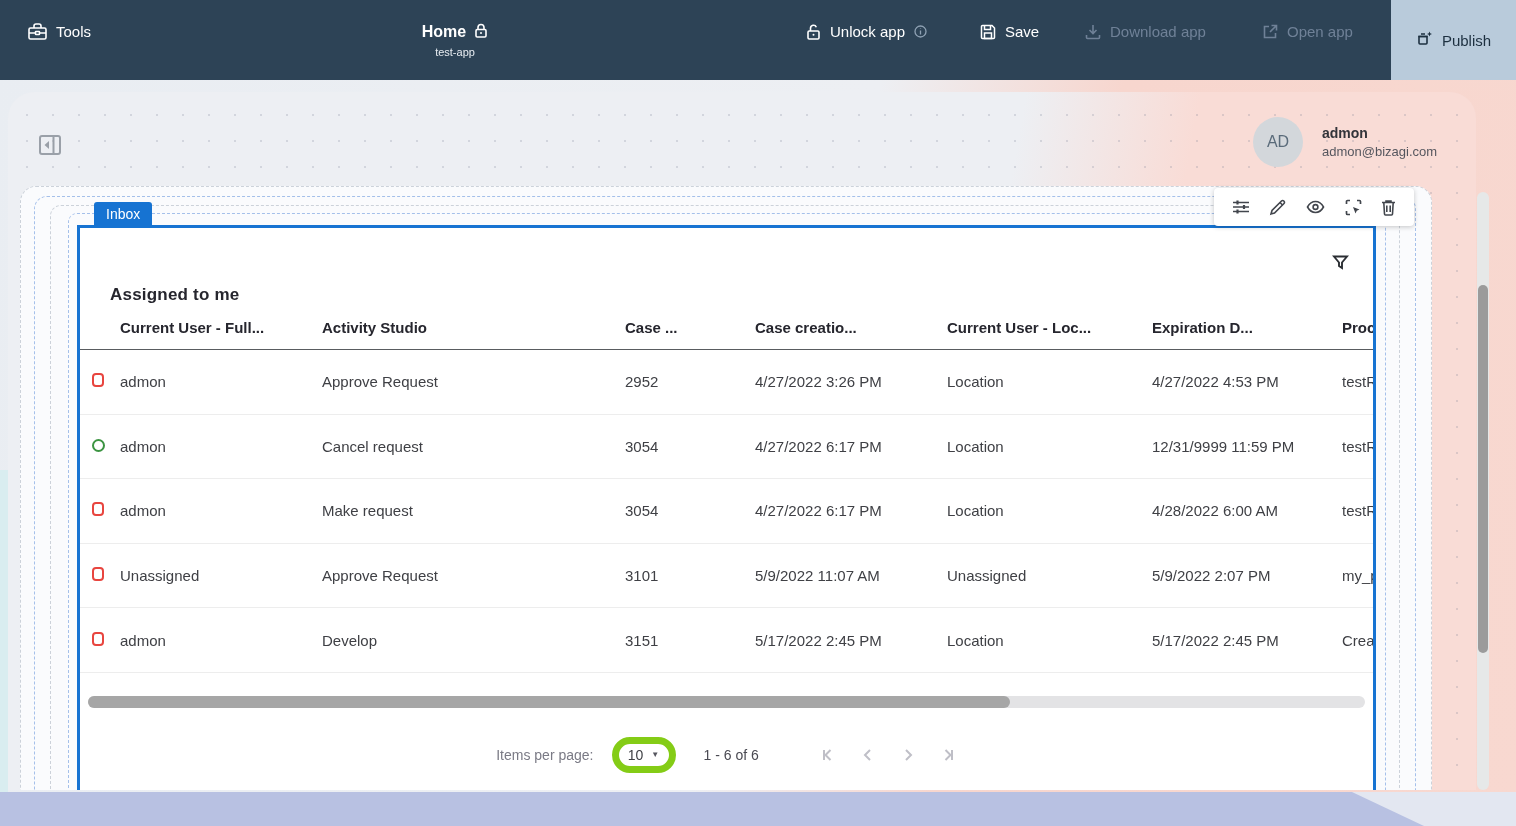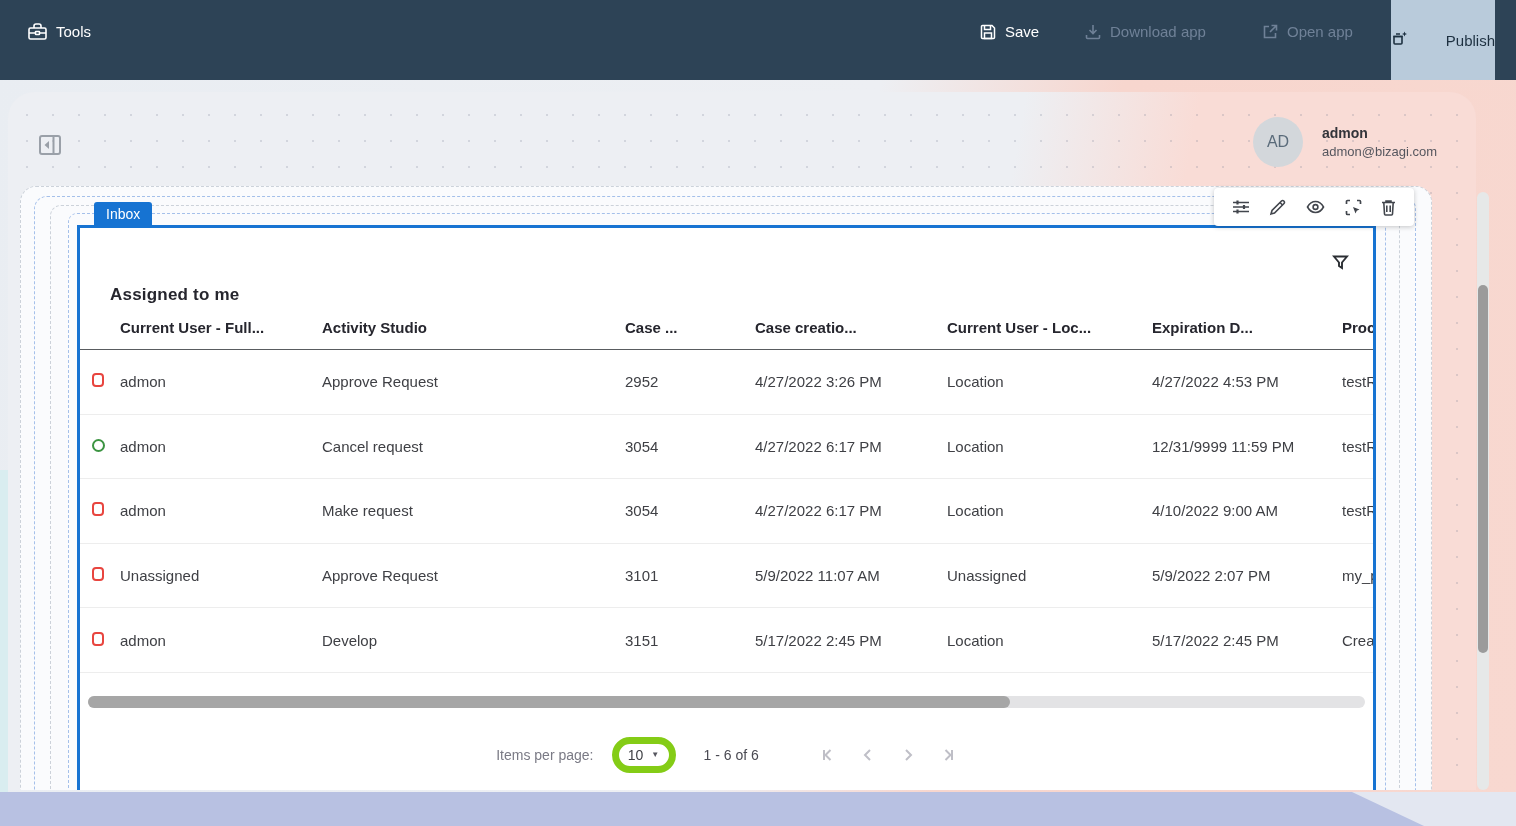--- a/index.html
+++ b/index.html
@@ -17,22 +17,22 @@
   
   .navbar { position:absolute; left:0; top:0; width:1516px; height:80px; background:#2d4356; z-index:50; }
   .nav-item { position:absolute; top:0; height:63px; display:flex; align-items:center; gap:9px;
     color:#fff; font-size:15px; cursor:pointer; }
   .nav-item.disabled { color:#6f8197; cursor:default; }
   .nav-item svg { display:block; }
   .home-block { position:absolute; left:385px; top:0; width:140px; height:80px; display:flex;
     flex-direction:column; align-items:center; justify-content:center; color:#fff; }
   .home-line { display:flex; align-items:center; gap:8px; font-size:16px; font-weight:bold; }
   .home-sub { font-size:11px; margin-top:4px; color:#e8edf2; }
-  .publish-btn { position:absolute; left:1391px; top:0; width:104px; height:80px; background:#b9cbdb;
-    display:flex; align-items:center; justify-content:space-between; gap:9px; color:#1d3040; font-size:15px; cursor:pointer; }
+  .publish-btn { position:absolute; left:1391px; top:0; width:125px; height:80px; background:#b9cbdb;
+    display:flex; align-items:center; justify-content:center; gap:9px; color:#1d3040; font-size:15px; cursor:pointer; }
   .info-dot { color:#8fa2b4; }
 
   
   .canvas-panel { position:absolute; left:8px; top:92px; width:1468px; height:698px;
     border-radius:26px 26px 0 0; overflow:hidden;
     background-image:
       radial-gradient(circle, rgba(100,110,135,.20) 1.3px, transparent 1.5px),
       linear-gradient(100deg,#edeff3 0%,#edeff3 64%,#f9dcd6 75%,#f9dcd6 100%);
     background-size:26px 26px, 100% 100%; background-position:6px 10px, 0 0; }
 
@@ -108,21 +108,49 @@
       <svg width="19" height="17" viewBox="0 0 19 17" fill="none" stroke="#fff" stroke-width="1.6">
         <rect x="1" y="5" width="17" height="11" rx="1.5"></rect>
           <path d="M6 5 L6 3 a2 2 0 0 1 2-2 h3 a2 2 0 0 1 2 2 L13 5"></path>
           <path d="M1 10 h6 M12 10 h6"></path>
           <rect x="7.5" y="8.5" width="4" height="3" rx="0.5"></rect>
       </svg>
       </span>
     <span>Tools</span>
   </div>
 
-
+  <div class="home-block">
+    <div class="home-line">
+      <span>Home</span>
+      <span>
+        <svg width="14" height="15" viewBox="0 0 14 15" fill="none" stroke="#fff" stroke-width="1.6">
+          <rect x="2" y="6.5" width="10" height="7.5" rx="1.2"></rect>
+            <path d="M4 6.5 V4.5 a3 3 0 0 1 6 0 V6.5"></path>
+            <circle cx="7" cy="10" r="1" fill="#fff" stroke="none"></circle>
+        </svg></span>
+    </div>
+    <div class="home-sub">test-app</div>
+  </div>
+
+  <div class="nav-item" style="left:806px;">
+    <span>
+      <svg width="15" height="16" viewBox="0 0 15 16" fill="none" stroke="#fff" stroke-width="1.6">
+        <rect x="2" y="7" width="11" height="8" rx="1.2"></rect>
+          <path d="M4.5 7 V4.2 a3 3 0 0 1 5.8-1"></path>
+          <circle cx="7.5" cy="10.8" r="1" fill="#fff" stroke="none"></circle>
+      </svg>
+      </span>
+    <span>Unlock app</span>
+    <span class="info-dot">
+      <svg width="13" height="13" viewBox="0 0 13 13" fill="none" stroke="#8fa2b4" stroke-width="1.3">
+        <circle cx="6.5" cy="6.5" r="5.5"></circle>
+          <path d="M6.5 5.5 V9.5 M6.5 3.6 V4.1"></path>
+      </svg>
+      </span>
+  </div>
 
   <div class="nav-item" style="left:980px;">
     <span>
       <svg width="16" height="16" viewBox="0 0 16 16" fill="none" stroke="#fff" stroke-width="1.5">
         <path d="M1.5 2.5 a1 1 0 0 1 1-1 h9.5 L14.5 4 V13.5 a1 1 0 0 1 -1 1 h-11 a1 1 0 0 1 -1-1 Z"></path>
           <path d="M4.5 1.5 V5.5 h6 V1.5"></path>
           <rect x="4.5" y="9" width="7" height="5.5"></rect>
       </svg>
       </span>
     <span>Save</span>
@@ -260,21 +288,21 @@
       <span class="cell col6">12/31/9999 11:59 PM</span>
       <span class="cell col7">testR1</span>
     </div>
     <div class="tbl-row tbl-data">
       <span class="cell col0"><span class="status-icon" data-shape="square" style="border-color: rgb(232, 69, 63);"></span></span>
       <span class="cell col1">admon</span>
       <span class="cell col2">Make request</span>
       <span class="cell col3">3054</span>
       <span class="cell col4">4/27/2022 6:17 PM</span>
       <span class="cell col5">Location</span>
-      <span class="cell col6">4/10/2022 9:00 AM</span>
+      <span class="cell col6">4/28/2022 6:00 AM</span>
       <span class="cell col7">testR1</span>
     </div>
     <div class="tbl-row tbl-data">
       <span class="cell col0"><span class="status-icon" data-shape="square" style="border-color: rgb(232, 69, 63);"></span></span>
       <span class="cell col1">Unassigned</span>
       <span class="cell col2">Approve Request</span>
       <span class="cell col3">3101</span>
       <span class="cell col4">5/9/2022 11:07 AM</span>
       <span class="cell col5">Unassigned</span>
       <span class="cell col6">5/9/2022 2:07 PM</span>

